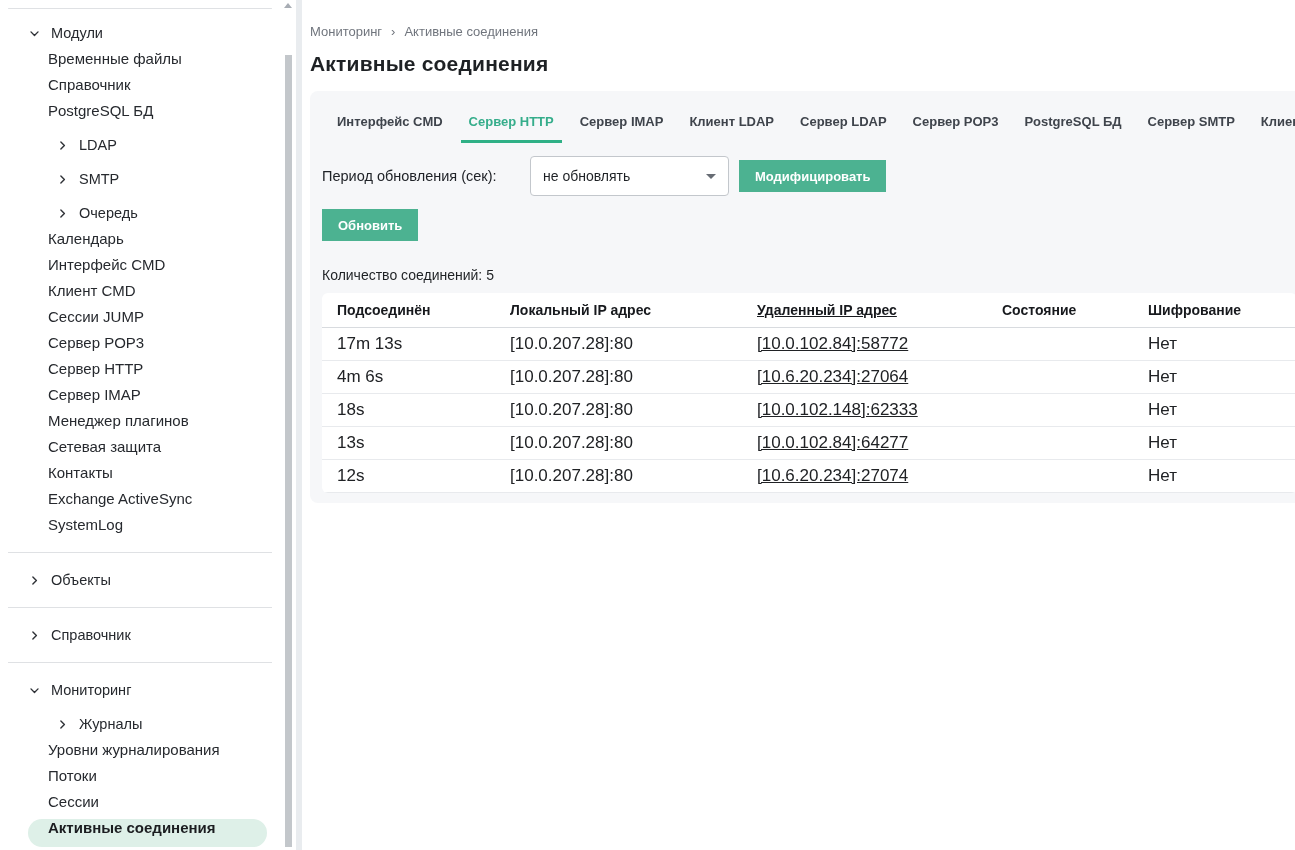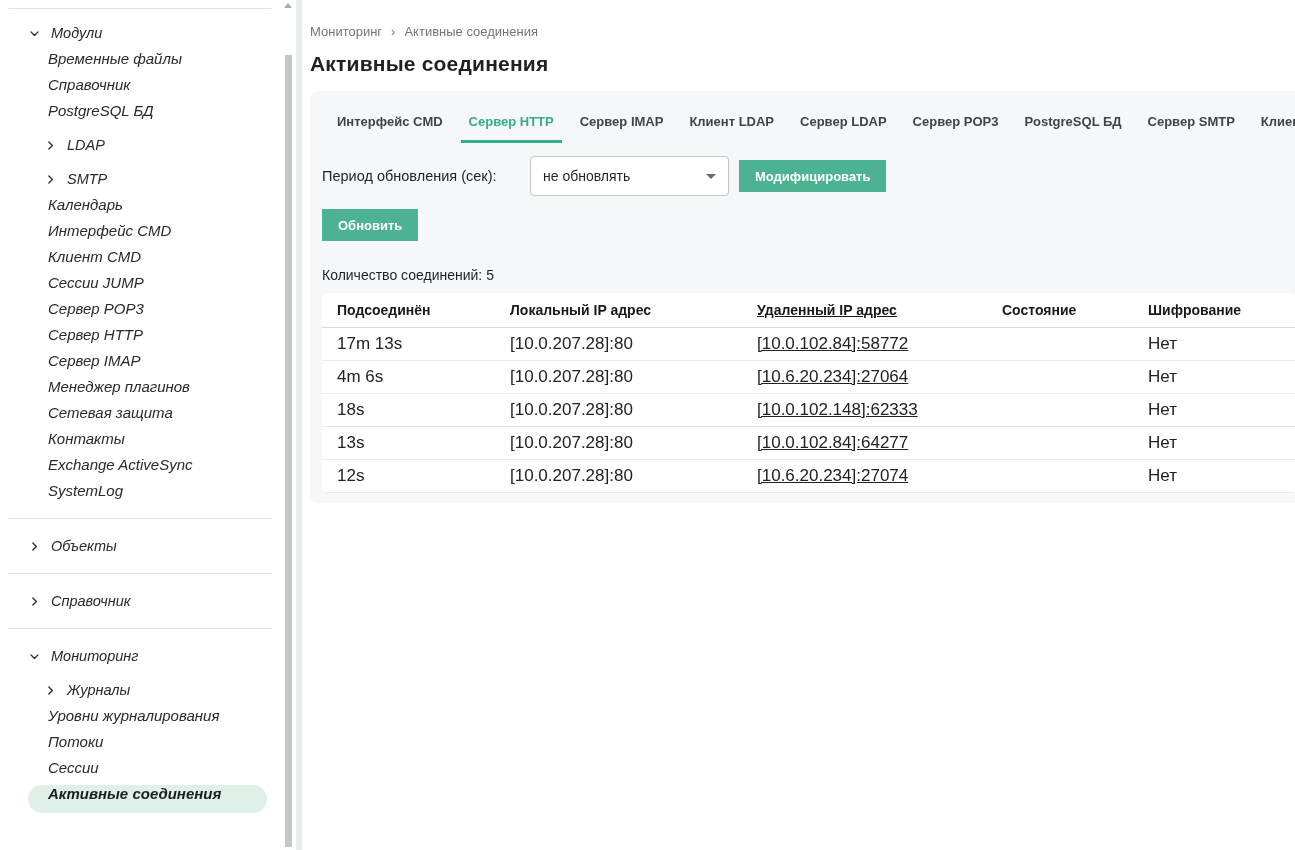--- a/index.html
+++ b/index.html
@@ -4,29 +4,29 @@
 <style>
   * { margin:0; padding:0; box-sizing:border-box; }
   html,body { width:1295px; height:850px; overflow:hidden; }
   body {
     font-family:"Liberation Sans","DejaVu Sans",sans-serif;
     background:#ffffff; color:#202328;
   }
   .app { display:flex; width:100%; height:100%; }
 
   
-  .sidebar { position:relative; width:296px; flex:none; height:100%; background:#fff;font-style:italic; }
+  .sidebar { position:relative; width:296px; flex:none; height:100%; background:#fff; }
   .sidebar-nav { position:absolute; left:0; top:0; width:280px; height:100%; overflow:hidden; }
   .nav-top-divider { height:1px; background:#dfe1e4; margin:8px 8px 7px 8px; border-radius:2px; }
   .nav-group, .nav-subgroup {
     display:flex; align-items:center; height:34px; gap:10px;
     font-size:14.5px; color:#26292e; cursor:pointer; white-space:nowrap;
   }
   .nav-group { padding-left:28px; }
-  .nav-subgroup { padding-left:44px; }
+  .nav-subgroup { padding-left:56px; }
   .chev { width:13px; height:13px; flex:none; color:#303338; transition:none; }
   .expanded .chev { transform:rotate(90deg); }
   .nav-item {
     display:flex; height:26px; padding-left:48px;
     font-size:15px; color:#26292e; cursor:pointer; white-space:nowrap;
   }
   .nav-item.active {
     height:28px; margin:0 13px 0 28px; padding-left:20px;
     background:#def0e8; border-radius:14px; font-weight:700; color:#1b1d20;
   }
@@ -118,20 +118,26 @@
       <path d="M9 5.5l6.5 6.5L9 18.5" fill="none" stroke="currentColor" stroke-width="2.6" stroke-linecap="round" stroke-linejoin="round"></path>
     </svg>
     <span class="lbl">LDAP</span>
   </div>
         <div class="nav-subgroup">
     <svg class="chev" viewBox="0 0 24 24">
       <path d="M9 5.5l6.5 6.5L9 18.5" fill="none" stroke="currentColor" stroke-width="2.6" stroke-linecap="round" stroke-linejoin="round"></path>
     </svg>
     <span class="lbl">SMTP</span>
   </div>
+        <div class="nav-subgroup">
+    <svg class="chev" viewBox="0 0 24 24">
+      <path d="M9 5.5l6.5 6.5L9 18.5" fill="none" stroke="currentColor" stroke-width="2.6" stroke-linecap="round" stroke-linejoin="round"></path>
+    </svg>
+    <span class="lbl">Очередь</span>
+  </div>
         <div class="nav-item">
     <span class="lbl">Календарь</span>
   </div>
         <div class="nav-item">
     <span class="lbl">Интерфейс CMD</span>
   </div>
         <div class="nav-item">
     <span class="lbl">Клиент CMD</span>
   </div>
         <div class="nav-item">

